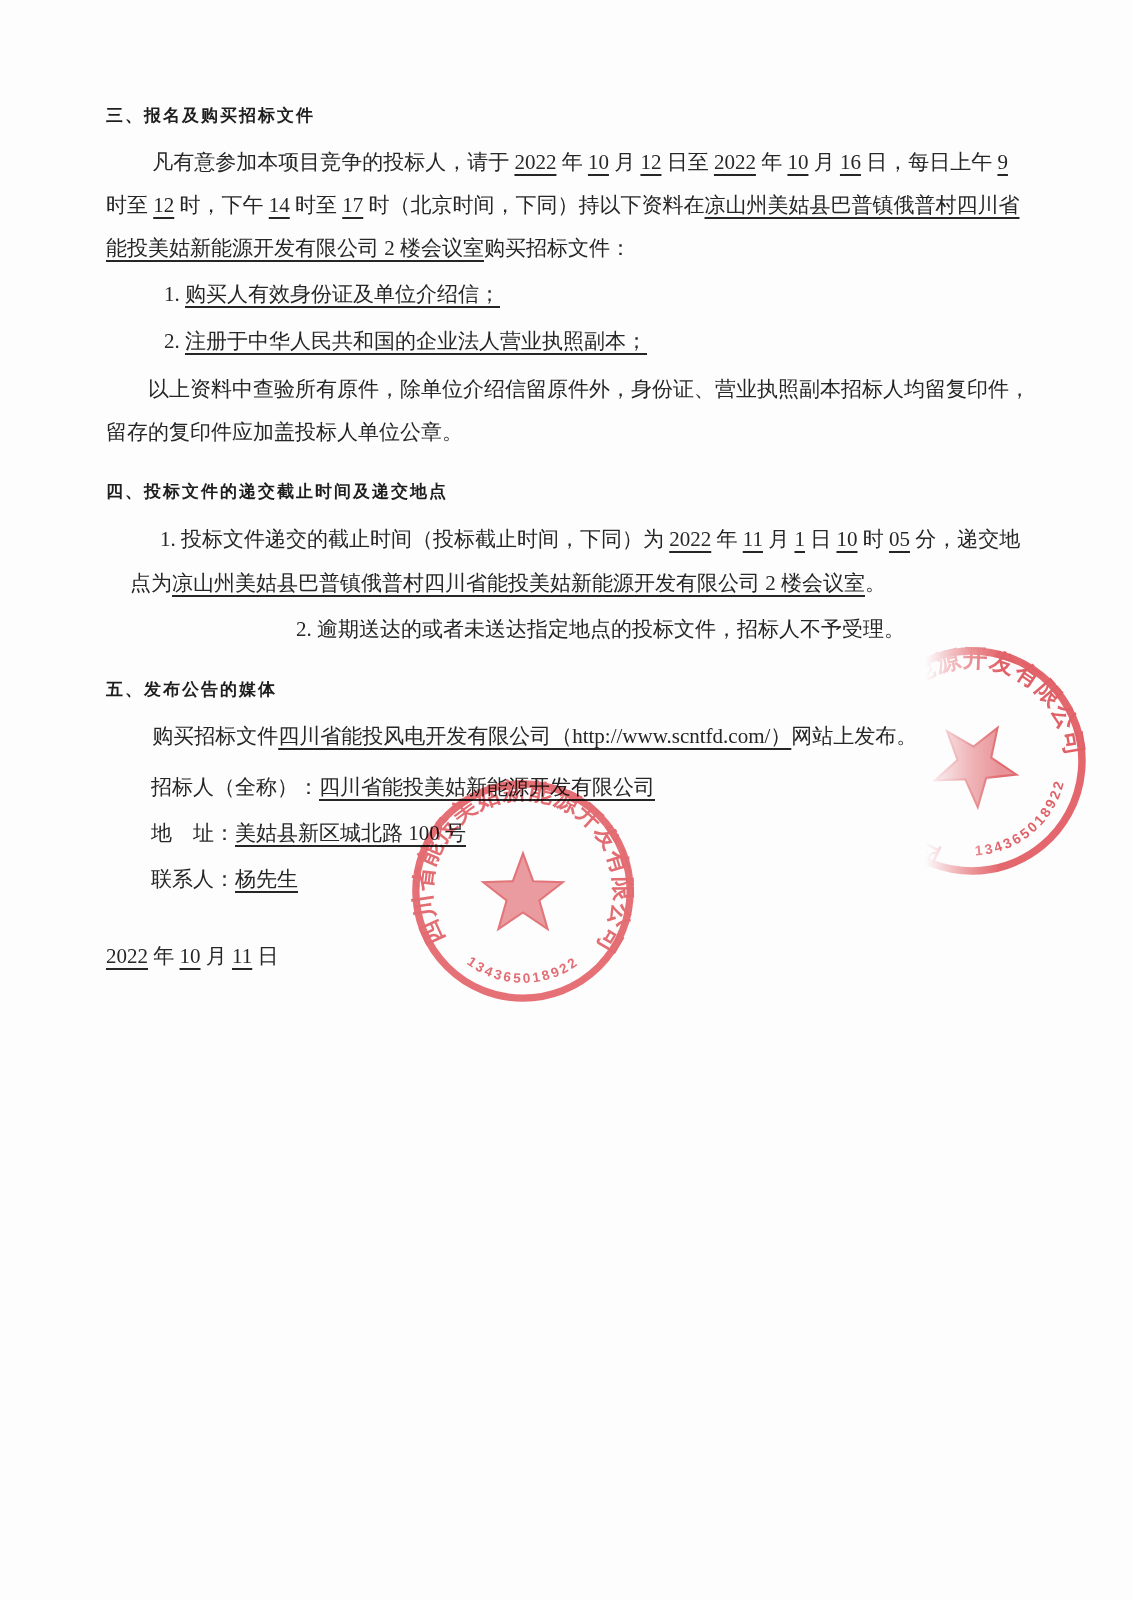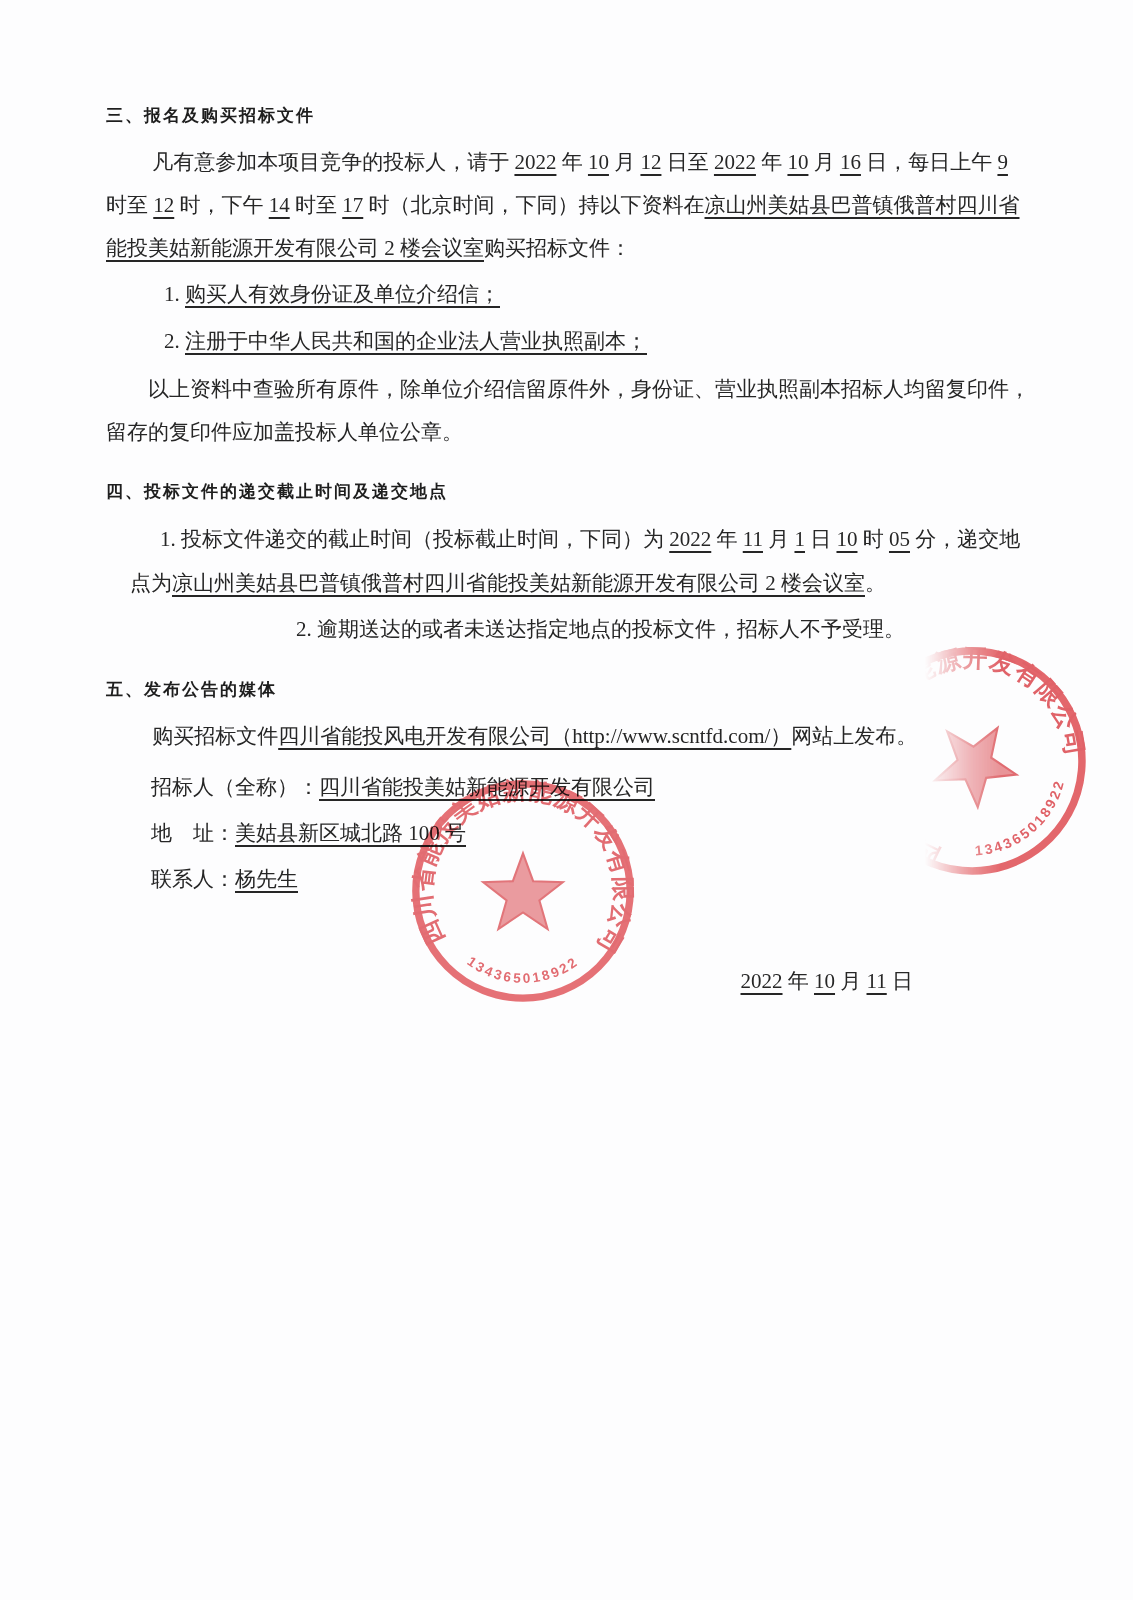--- a/index.html
+++ b/index.html
@@ -29,22 +29,22 @@
   h2.first { margin-top: 0; }
   p { margin: 0; line-height: 43px; }
   .p-indent { text-indent: 2.2em; margin-top: 12px; }
   .list-item { margin-left: 58px; line-height: 45px; margin-top: 2px; }
   .p-flow { text-indent: 2em; margin-top: 4px; }
   .p-hang { margin-left: 24px; text-indent: 30px; margin-top: 10px; line-height: 44px; }
   .p-hang2 { margin-left: 36px; text-indent: 26px; margin-top: 2px; line-height: 45px; text-align: center; }
   .contact-line { margin-left: 45px; line-height: 46px; }
   .contact-block { margin-top: 6px; }
   .date-line {
-    margin-top: 62px;
-    text-align: right;
+    margin-top: 37px;
+    text-align: left;
     padding-right: 120px;
     line-height: 34px;
   }
   .u {
     text-decoration: underline;
     text-decoration-thickness: 1.5px;
     text-underline-offset: 5px;
   }
   
   .stamp {

